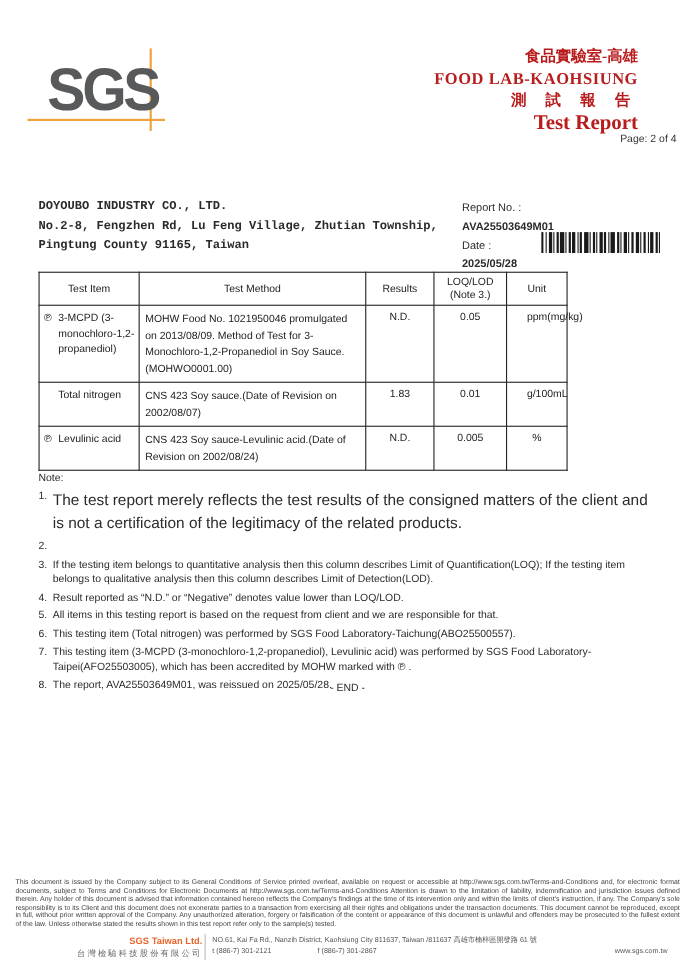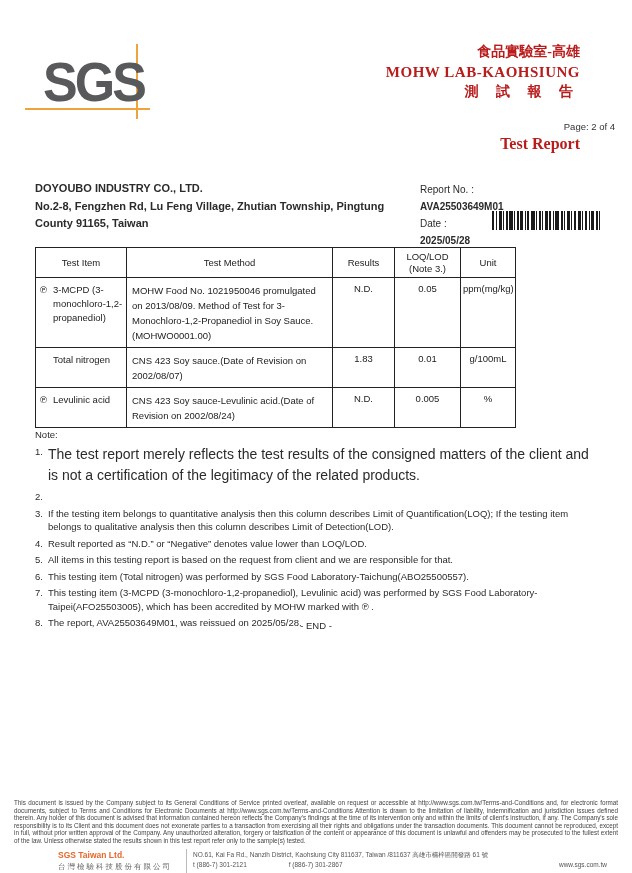--- a/index.html
+++ b/index.html
@@ -28,68 +28,68 @@
 
   .title-block {
     position:absolute; left:100px; top:42px; width:480px;
     text-align:right;
     font-family:"Liberation Serif","DejaVu Serif",serif;
     font-weight:bold; color:#b91c1c;
   }
   .title-zh   { font-size:14px; line-height:20px; }
   .title-en   { font-size:15px; line-height:20px; letter-spacing:0.5px; }
   .subtitle-zh{ font-size:14px; line-height:20px; letter-spacing:7px; }
-  .subtitle-en{ font-size:16px; line-height:20px;margin-top:32px; }
+  .subtitle-en{ font-size:19px; line-height:20px; }
 
   .page-num { position:absolute; right:17px; top:121px; font-size:9.5px; color:#333; }
 
   
-  .client { position:absolute; left:35px; top:180px; width:372px; font-weight:bold; font-size:11px; line-height:17px; color:#2b2b2b; }
+  .client { position:absolute; left:35px; top:180px; width:372px; font-weight:bold; font-size:11px; line-height:17px; color:#2b2b2b;font-family:Liberation Mono, monospace; }
   .client-name { margin-bottom:1px; }
   .report-info { position:absolute; left:420px; top:181px; font-size:10px; line-height:17px; color:#2b2b2b; }
   .info-row { display:flex;flex-direction:column; }
   .info-label { width:72px; }
   .info-value { font-weight:bold; }
   .barcode { position:absolute; left:492px; top:211px; width:108px; height:19px; }
 
   
   table.results {
     position:absolute; left:35px; top:247px;
     width:480px; border-collapse:collapse; table-layout:fixed;
     font-size:9.5px; color:#222;
   }
   table.results th, table.results td { border:1px solid #222; vertical-align:top; }
   table.results th {
     font-weight:normal; text-align:center; vertical-align:middle;
     height:30px; white-space:pre-line; line-height:12px; font-size:9.5px;
   }
   td.c-item  { padding:5px 3px 4px 17px; line-height:14px; }
   td.c-method{ padding:5px 4px 4px 5px;  line-height:15px; }
-  td.c-mid   { padding:5px 2px; text-align:center; }
+  td.c-mid   { padding:5px 18px; text-align:center; }
   .mark { display:inline-block; width:13px; margin-left:-13px; }
   tr.r1 { height:62px; }
   tr.r2 { height:34px; }
   tr.r3 { height:36px; }
 
   
   .notes { position:absolute; left:35px; top:429px; width:562px; color:#2b2b2b; }
   .notes-label { font-size:9.5px; margin-bottom:4px; }
   .note { display:flex; margin-bottom:3px; font-size:9.5px; line-height:13.5px; }
   .note-num { width:13px; flex:0 0 13px; }
   .note.big { font-size:14px; line-height:21px; margin-bottom:4px; }
   .note.big .note-num { font-size:9.5px; line-height:16px; width:13px; flex:0 0 13px; }
   .end-label { position:absolute; left:0; top:620px; width:632px; text-align:center; font-size:9.5px; color:#2b2b2b; }
 
   
   .disclaimer {
     position:absolute; left:14px; top:799px; width:604px;
     font-size:6.3px; line-height:7.6px; text-align:justify; color:#444;
   }
   .bottom-footer { position:absolute; left:0; top:847px; width:632px; height:26px; font-size:6.5px; }
-  .bf-left { position:absolute; left:58px; top:3px; width:126px; text-align:left; }
+  .bf-left { position:absolute; left:58px; top:3px; width:126px; text-align:right; }
   .bf-company { color:#e8672c; font-weight:bold; font-size:8.5px; line-height:10px; }
   .bf-company-zh { color:#666; font-size:7.5px; letter-spacing:2px; margin-top:2px; }
   .bf-divider { position:absolute; left:186px; top:2px; width:1px; height:24px; background:#bbb; }
   .bf-mid { position:absolute; left:193px; top:3px; width:300px; color:#555; }
   .bf-address { line-height:9px; white-space:nowrap; }
   .bf-phones { margin-top:2px; }
   .bf-fax { margin-left:40px; }
   .bf-site { position:absolute; right:25px; top:14px; color:#555; }
 </style>
 </head>
@@ -98,21 +98,21 @@
 <div class="page">
 
   <div class="logo">
     <div class="logo-hline"></div>
     <div class="logo-vline"></div>
     <div class="logo-text">SGS</div>
   </div>
 
   <div class="title-block">
     <div class="title-zh">食品實驗室-高雄</div>
-    <div class="title-en">MOHW LAB-KAOHSIUNG</div>
+    <div class="title-en">FOOD LAB-KAOHSIUNG</div>
     <div class="subtitle-zh">測 試 報 告</div>
     <div class="subtitle-en">Test Report</div>
   </div>
 
   <div class="page-num">Page: 2 of 4</div>
 
   <div class="client">
     <div class="client-name">DOYOUBO INDUSTRY CO., LTD.</div>
     <div class="client-address">No.2-8, Fengzhen Rd, Lu Feng Village, Zhutian Township, Pingtung County 91165, Taiwan</div>
   </div>

